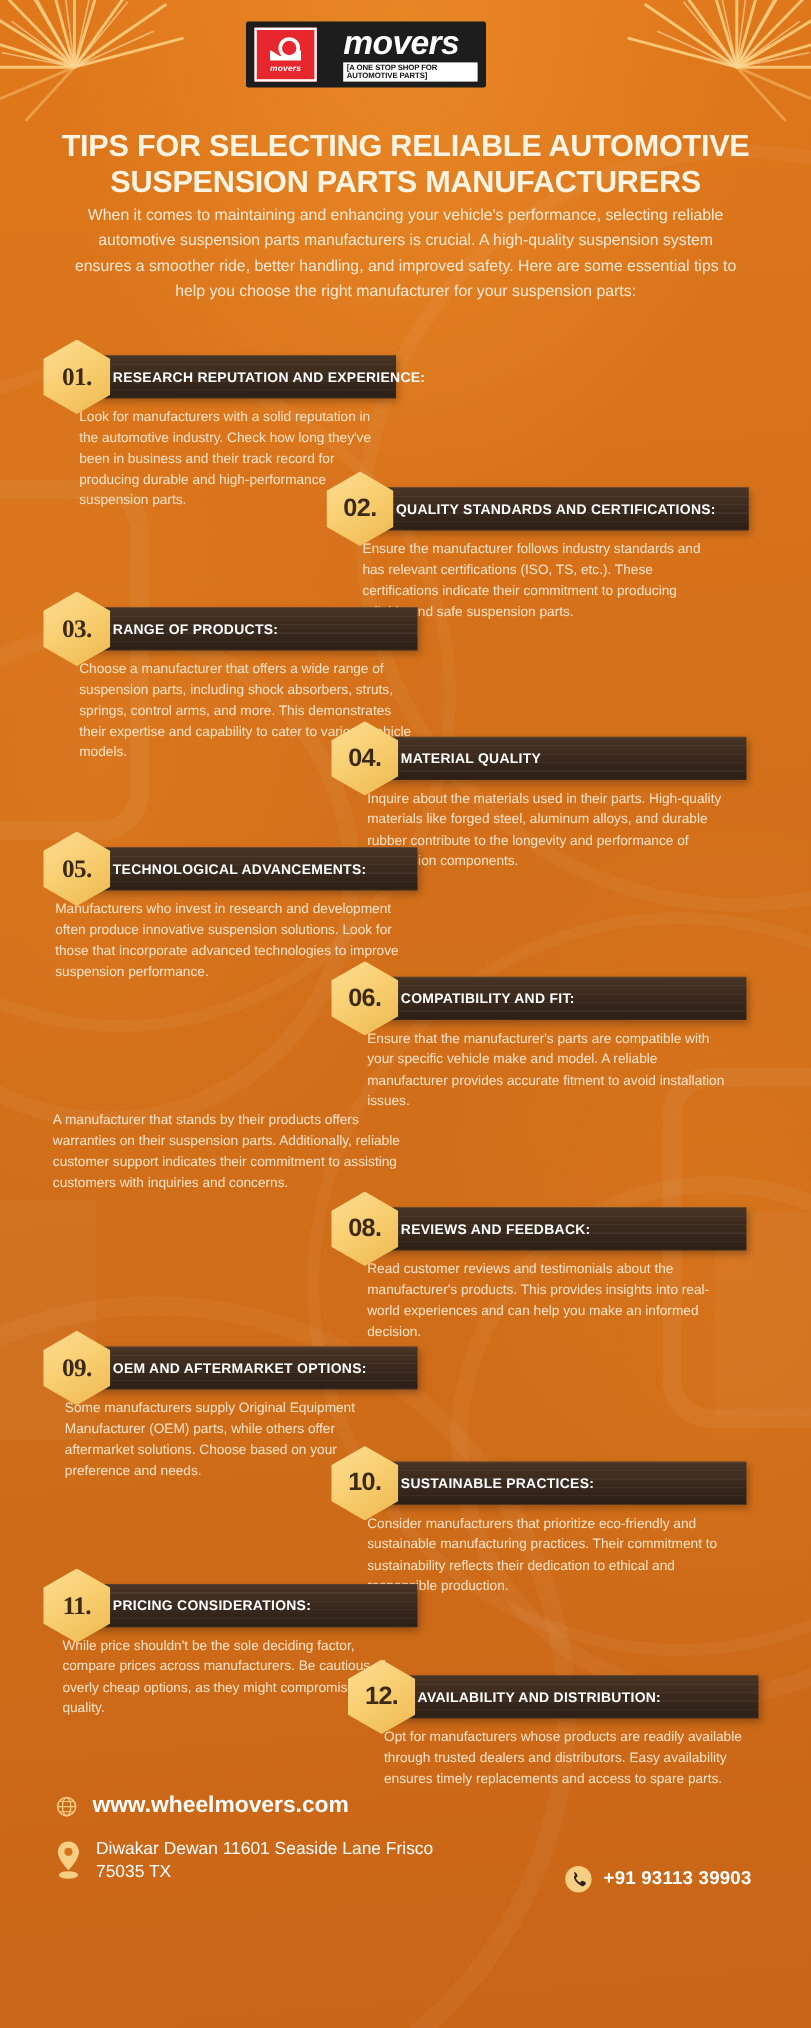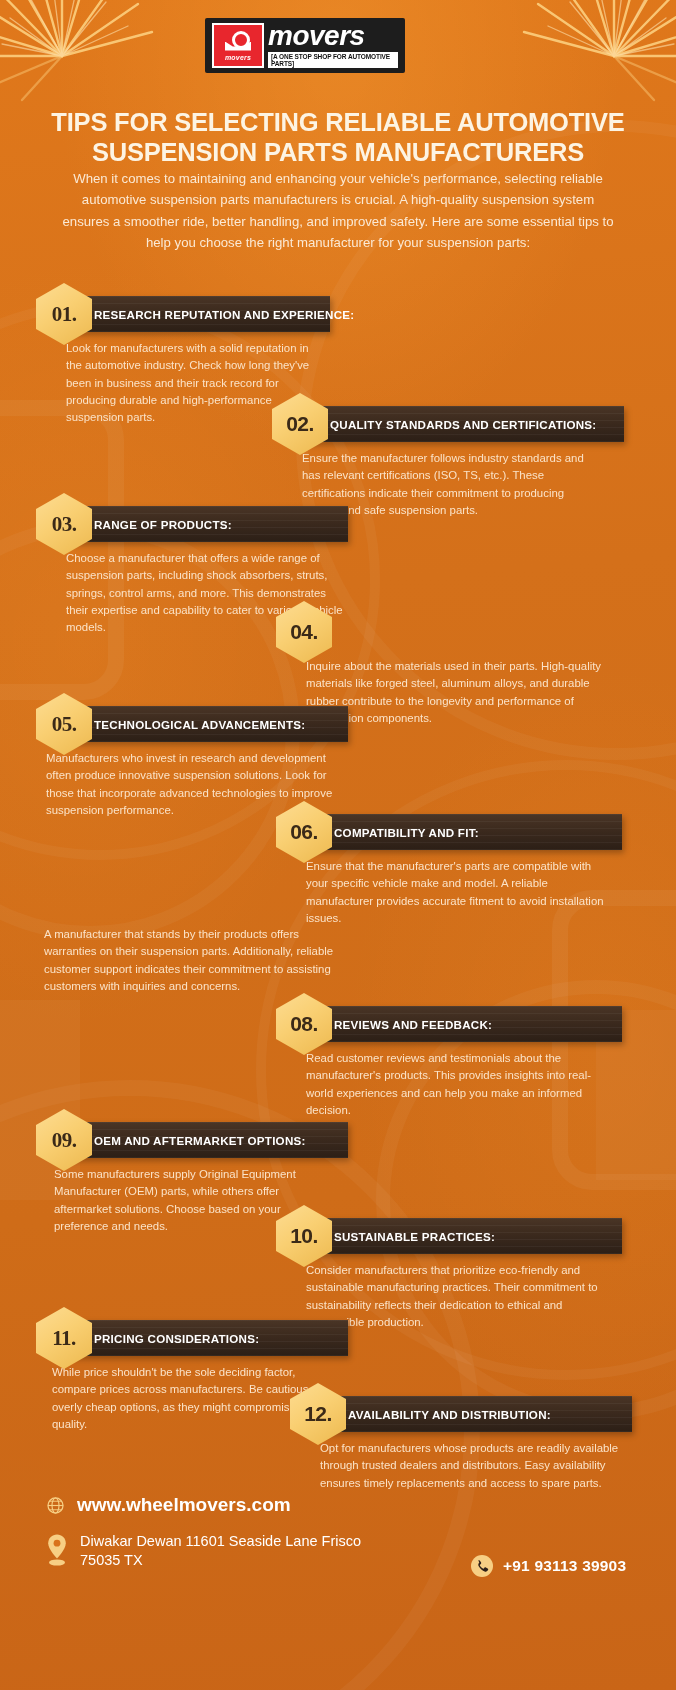--- a/index.html
+++ b/index.html
@@ -41,21 +41,21 @@
 
   
   .burst{ position:absolute; top:-40px; width:190px; height:175px; pointer-events:none; opacity:.95; }
   .burst.left{ left:-34px; }
   .burst.right{ right:-34px; }
 
   
   .logo-wrap{
     position:absolute; left:205px; top:18px; width:200px; height:55px;
     background:#1d1d1d; border-radius:2px;
-    display:flex; align-items:center; padding:5px 7px; gap:4px;
+    display:flex; align-items:center; padding:5px 7px; gap:22px;
   }
   .logo-mark{
     width:52px; height:45px; background:#e8262d; border:2px solid #fff;
     display:flex; flex-direction:column; align-items:center; justify-content:center; gap:1px;
     flex:none;
   }
   .logo-mark .bolt{
     width:26px; height:22px; position:relative;
   }
   .logo-mark .bolt:before{
@@ -259,20 +259,23 @@
       </div>
     </div>
   <div class="desc" style="margin-left:66px; width:285px;">Choose a manufacturer that offers a wide range of suspension parts, including shock absorbers, struts, springs, control arms, and more. This demonstrates their expertise and capability to cater to various vehicle models.</div>
 </div>
 
 <div class="item right" style="left:276px; top:614px; width:400px;">
   <div class="barline">
       <div class="hex">
         <span>04.</span>
       </div>
+  <div class="bar" style="width:316px;">
+        <span class="ttl">MATERIAL QUALITY</span>
+      </div>
     </div>
   <div class="desc" style="margin-left:30px; width:296px;">Inquire about the materials used in their parts. High-quality materials like forged steel, aluminum alloys, and durable rubber contribute to the longevity and performance of suspension components.</div>
 </div>
 
 <div class="item left" style="left:0; top:706px; width:348px;">
   <div class="barline">
       <div class="hex">
         <span>05.</span>
       </div>
   <div class="bar" style="width:282px;">

